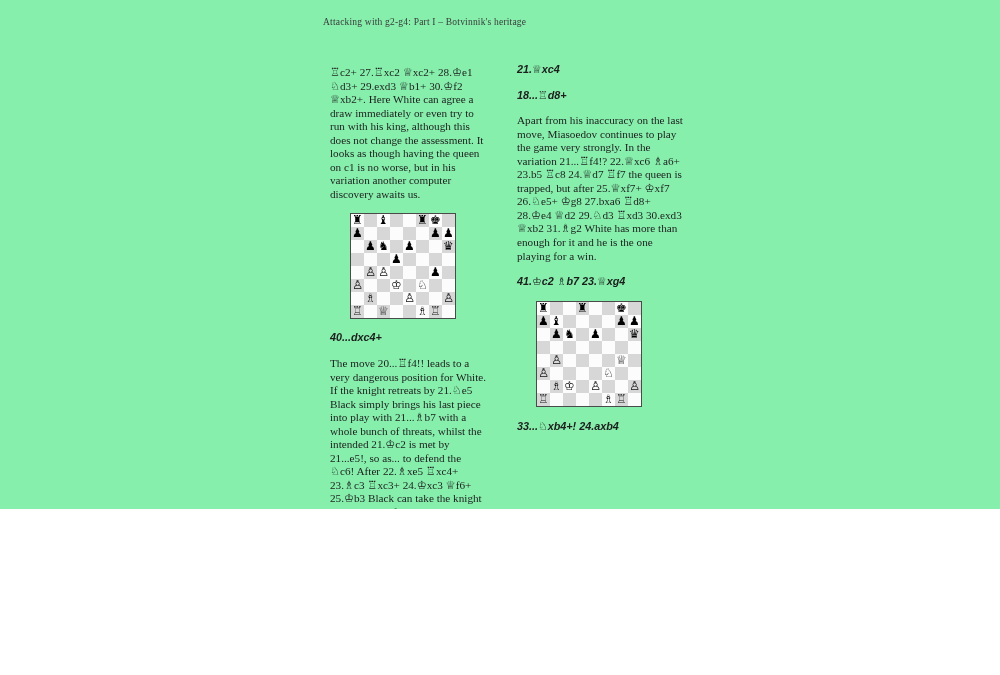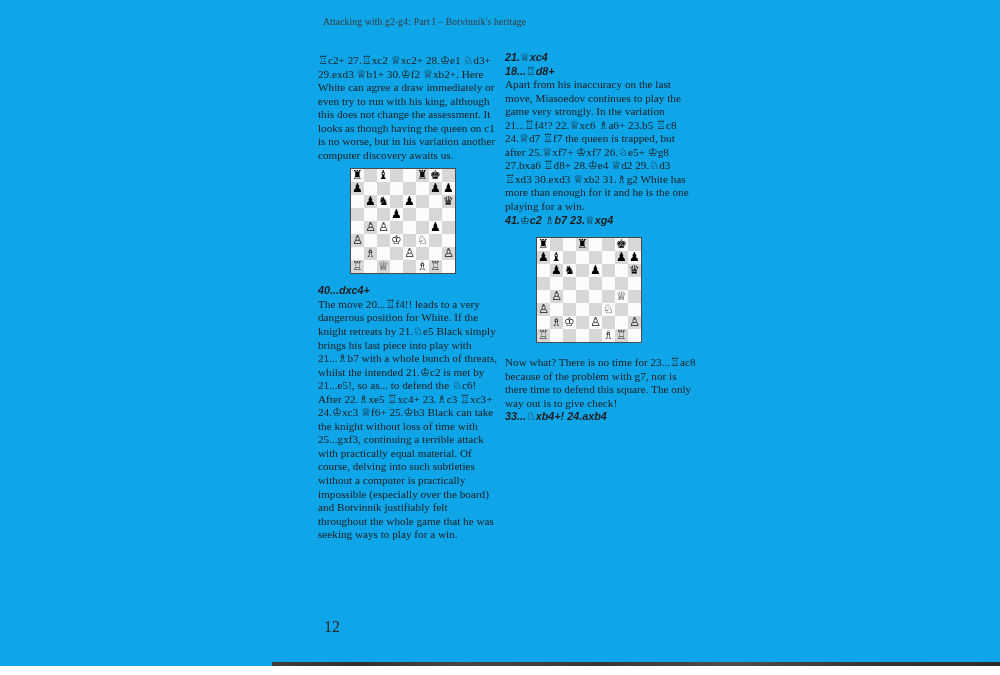--- a/index.html
+++ b/index.html
@@ -1,23 +1,23 @@
 <!DOCTYPE html>
 <html style="--light-square: #fcfcfc; --dark-square: #d7d7d7;"><head>
 <meta charset="utf-8">
 <style>
   html,body{margin:0;padding:0;background:#ffffff;}
-  .page{position:relative;width:1000px;height:666px;background:#0ea5e9;overflow:hidden;
+  .page{position:relative;width:1000px;height:509px;background:#86efac;overflow:hidden;
         font-family:"Liberation Serif","DejaVu Serif",serif;color:#1d1d1d;}
   .header-title{position:absolute;left:323px;top:17px;width:380px;
         font-size:9.5px;letter-spacing:.2px;color:#3a3a3a;}
   .col{position:absolute;font-size:11.2px;line-height:13.55px;text-align:left;}
   .col-left{left:318px;top:54px;width:181px;}
   .col-right{left:505px;top:51px;width:192px;}
-  .col p{margin:0;}
+  .col p{margin:12px;}
   .move-heading{font-family:"Liberation Sans","DejaVu Sans",sans-serif;
         font-weight:bold;font-size:10.8px;line-height:13.55px;margin:0;font-style:italic;}
   .board{display:grid;grid-template-columns:repeat(8,13px);grid-template-rows:repeat(8,13px);
         width:104px;border:1.5px solid #4a4a4a;box-sizing:content-box;background:#fff;}
   .board-wrap-left{margin:6px 0 10px 32px;}
   .board-wrap-right{margin:10px 0 13px 31px;}
   .sq{width:13px;height:13px;font-family:"DejaVu Sans",sans-serif;font-size:12px;
       line-height:13px;text-align:center;overflow:hidden;}
   .sq.light{background:var(--light-square,#fcfcfc);}
   .sq.dark{background:var(--dark-square,#d7d7d7);}
@@ -174,21 +174,20 @@
           <div class="sq dark wp">♖</div>
           <div class="sq light"></div>
           <div class="sq dark"></div>
           <div class="sq light"></div>
           <div class="sq dark"></div>
           <div class="sq light wp">♗</div>
           <div class="sq dark wp">♖</div>
           <div class="sq light"></div>
         </div>
     </div>
-    <p>Now what? There is no time for 23...♖ac8 because of the problem with g7, nor is there time to defend this square. The only way out is to give check!</p>
     <p class="move-heading">33...♘xb4+! 24.axb4</p>
   </div>
 
   <div class="page-number">12</div>
 
   <div class="bottom-strip"></div>
 
 </div>
 
 </body></html>

